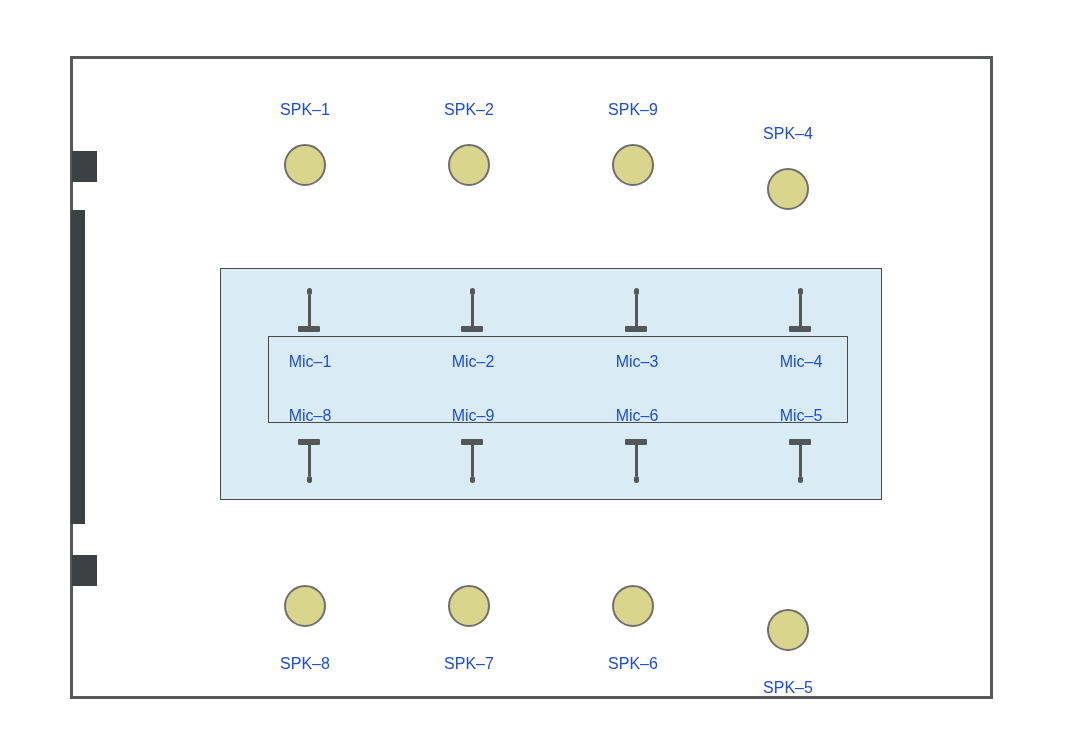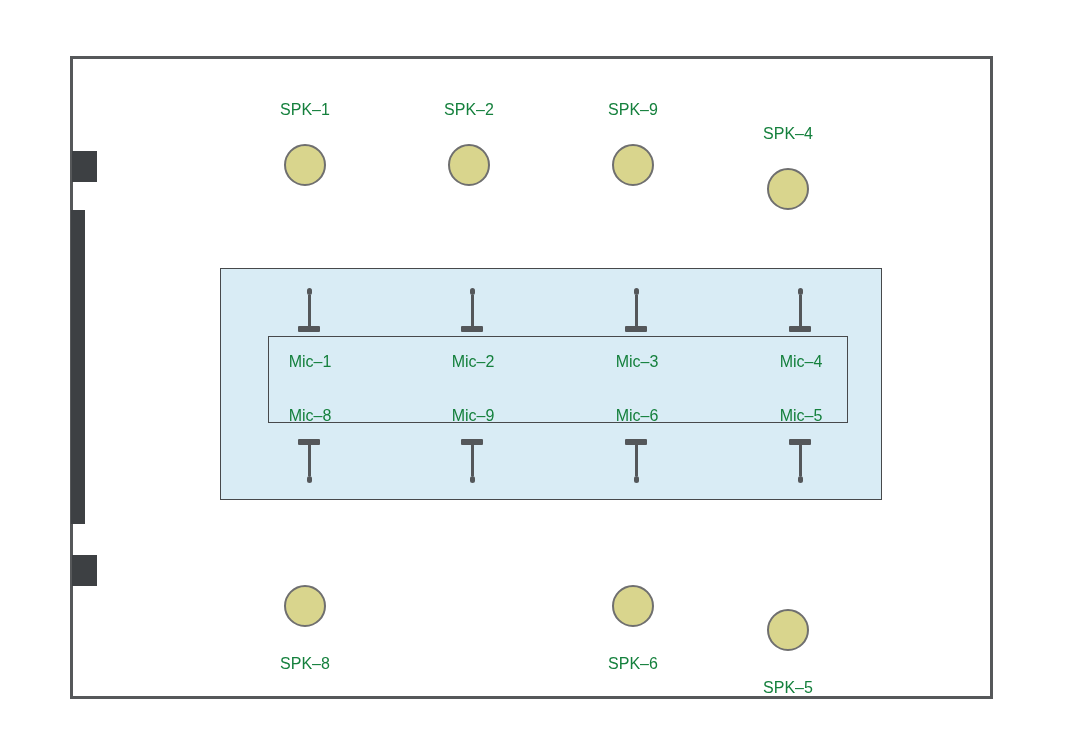--- a/index.html
+++ b/index.html
@@ -1,18 +1,18 @@
 <!DOCTYPE html>
 <html><head>
 <meta charset="utf-8">
 <style>
   html,body { margin:0; padding:0; background:#ffffff; }
   .canvas {
     position:relative; width:1080px; height:755px; background:#ffffff;
-    font-family:"Liberation Sans","DejaVu Sans",sans-serif; color:#15803d;
+    font-family:"Liberation Sans","DejaVu Sans",sans-serif; color:#1d4ed8;
     overflow:hidden;
   }
   .room {
     position:absolute; left:70px; top:56px; width:923px; height:643px;
     border:3px solid #56585a; box-sizing:border-box; background:#ffffff;
   }
   
   .wall-block { position:absolute; width:25px; height:31px; background:#3d4043; }
   .wall-block.top { left:72px; top:151px; }
   .wall-block.bottom { left:72px; top:555px; }
@@ -78,20 +78,24 @@
   </div>
   <div class="spk row-top c4">
     <div class="lbl">SPK–4</div>
     <div class="spk-circle"></div>
   </div>
 
   <div class="spk row-bottom c1">
     <div class="spk-circle"></div>
     <div class="lbl">SPK–8</div>
   </div>
+  <div class="spk row-bottom c2">
+    <div class="spk-circle"></div>
+    <div class="lbl">SPK–7</div>
+  </div>
   <div class="spk row-bottom c3">
     <div class="spk-circle"></div>
     <div class="lbl">SPK–6</div>
   </div>
   <div class="spk row-bottom c4">
     <div class="spk-circle"></div>
     <div class="lbl">SPK–5</div>
   </div>
 
   <div class="table-zone">

